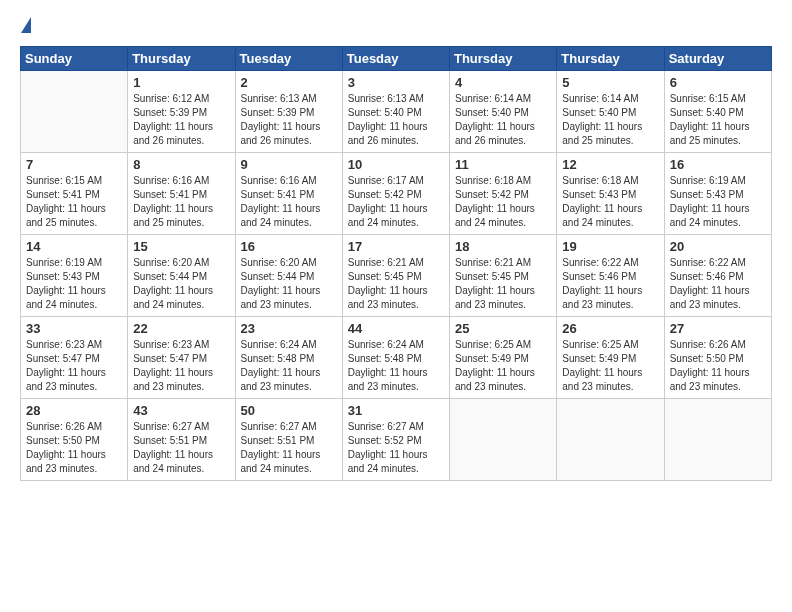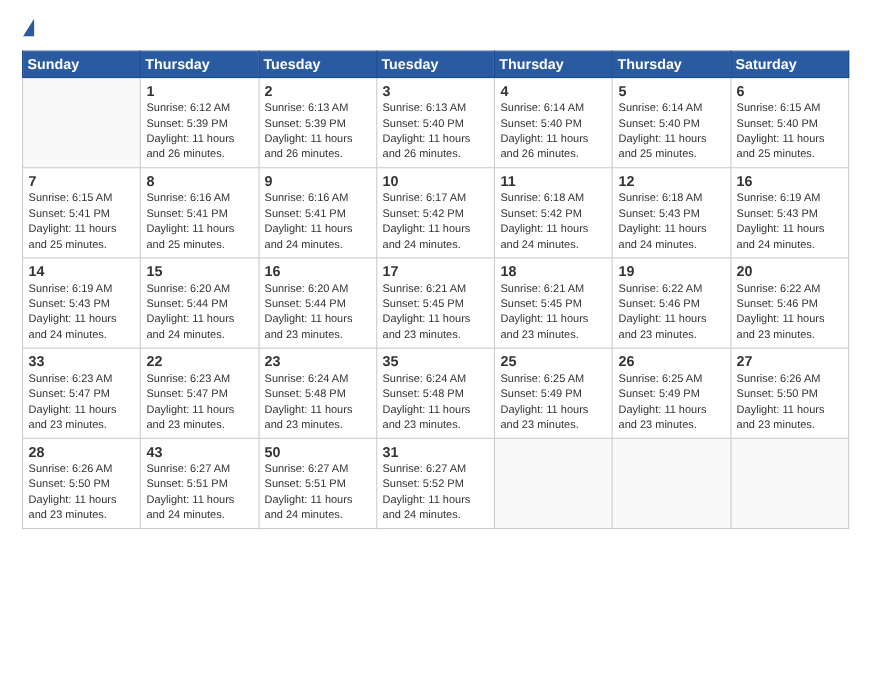--- a/index.html
+++ b/index.html
@@ -288,21 +288,21 @@
 and 23 minutes.</div>
         </td>
         <td>
           <span class="day-number">23</span>
           <div class="day-info" style="white-space: pre-line;">Sunrise: 6:24 AM
 Sunset: 5:48 PM
 Daylight: 11 hours
 and 23 minutes.</div>
         </td>
         <td>
-          <span class="day-number">35</span>
+          <span class="day-number">44</span>
           <div class="day-info" style="white-space: pre-line;">Sunrise: 6:24 AM
 Sunset: 5:48 PM
 Daylight: 11 hours
 and 23 minutes.</div>
         </td>
         <td>
           <span class="day-number">25</span>
           <div class="day-info" style="white-space: pre-line;">Sunrise: 6:25 AM
 Sunset: 5:49 PM
 Daylight: 11 hours

